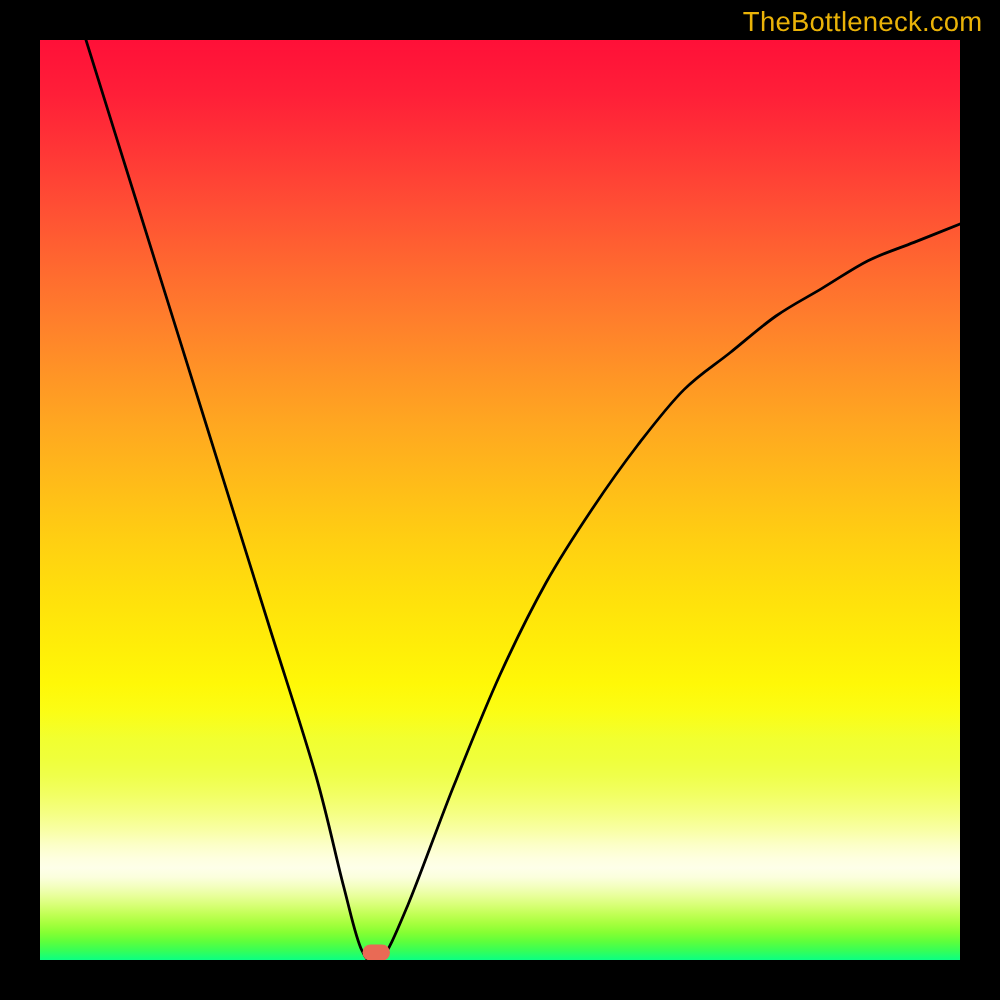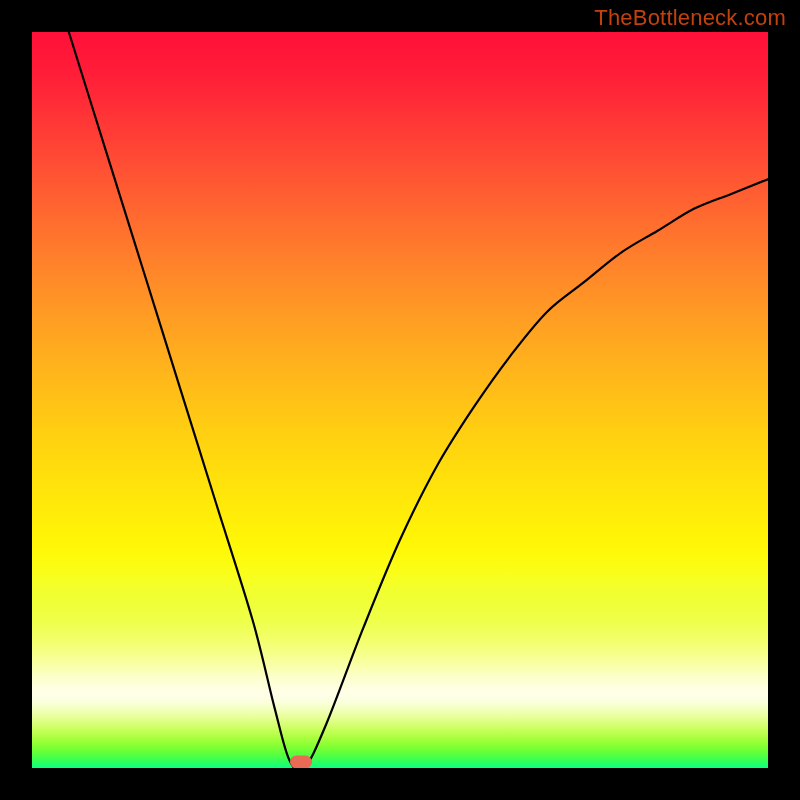--- a/index.html
+++ b/index.html
@@ -84,21 +84,21 @@
     width: 22px;
     height: 13px;
     background: #e96a55;
     border-radius: 7px;
     transform: translate(-50%, -50%);
   }
   .watermark {
     position: absolute;
     top: 5px;
     right: 14px;
-    color: #c2410c;
+    color: #eab308;
     font-size: 22px;
     letter-spacing: 0.2px;
     user-select: none;
   }
 </style>
 </head>
 <body>
 
 <div class="frame">
 

